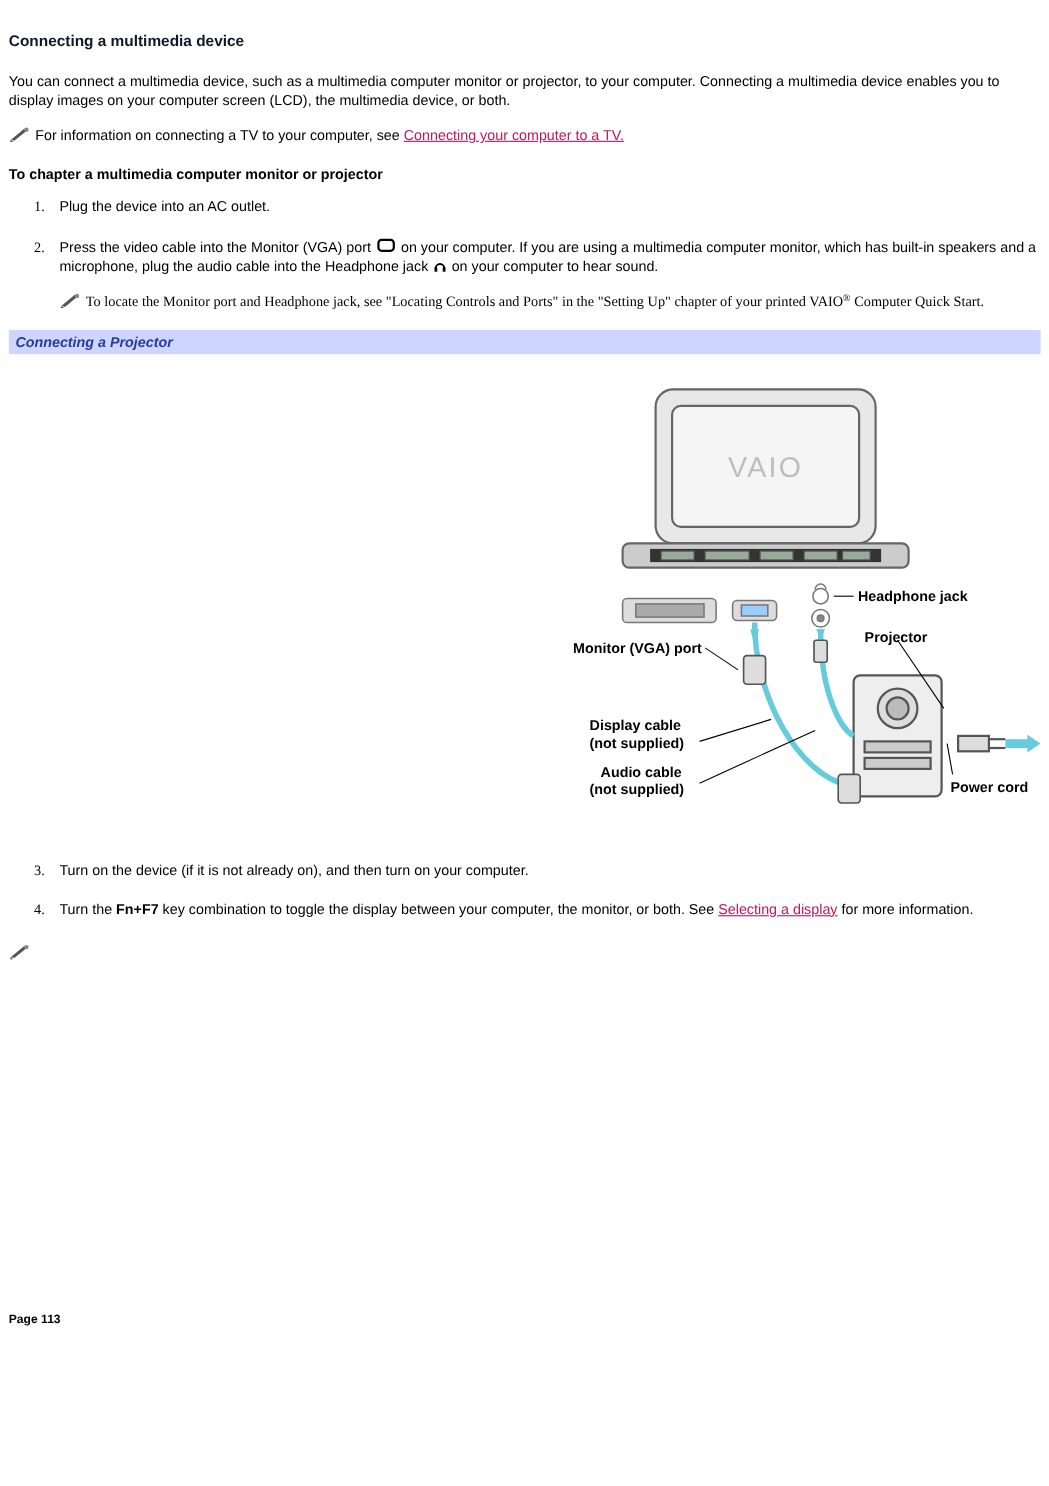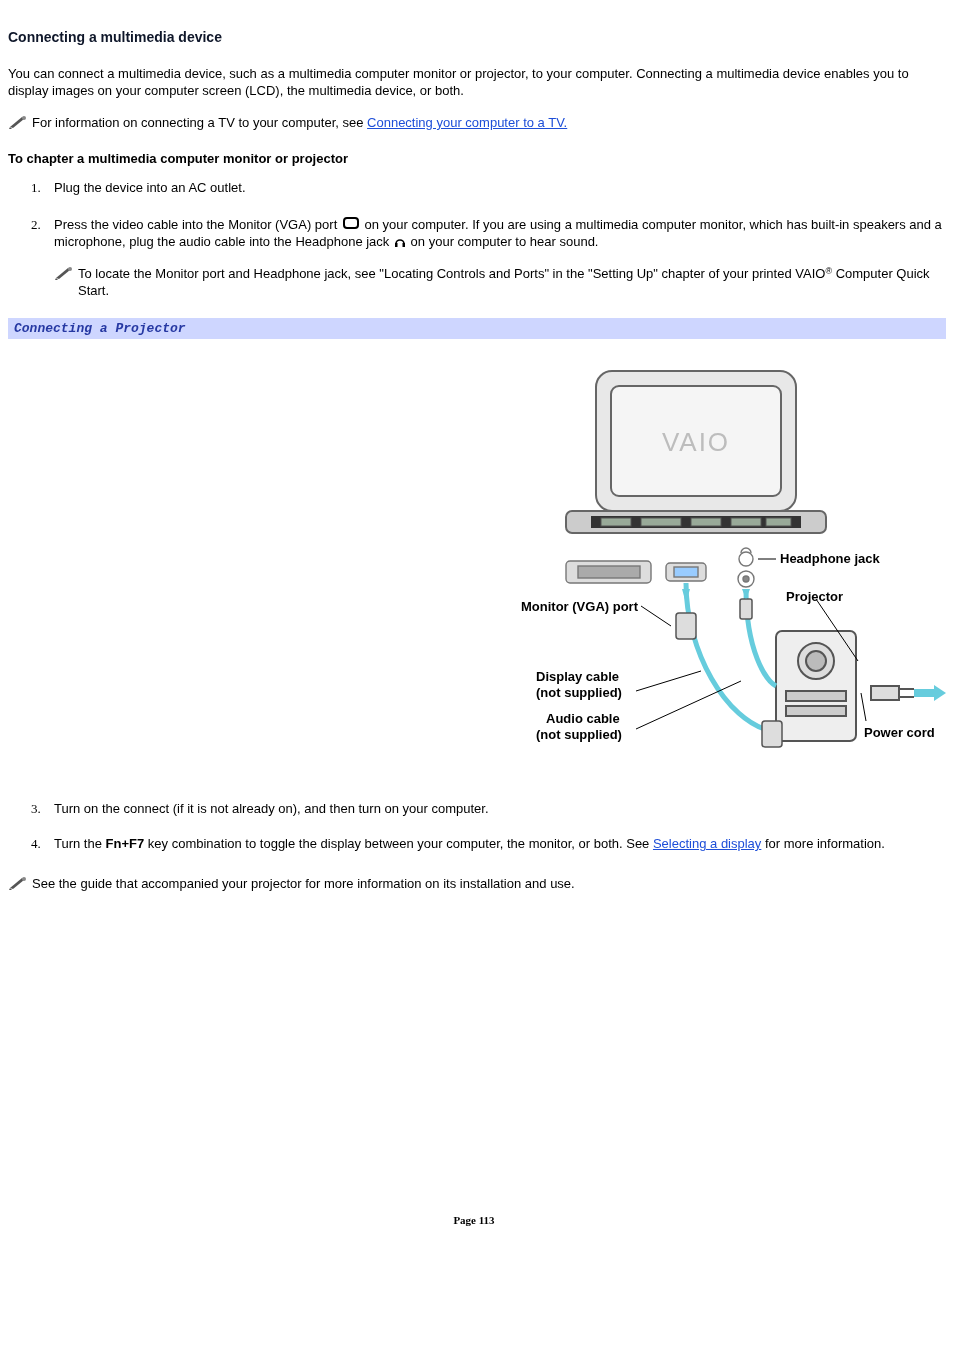--- a/index.html
+++ b/index.html
@@ -18,21 +18,21 @@
     margin: 20px 0 18px 0;
   }
   p { margin: 16px 0 14px 0; }
   .note-row {
     display: flex;
     align-items: flex-start;
     margin: 14px 0;
   }
   .note-row svg { flex: 0 0 auto; margin-right: 4px; }
   a.link {
-    color: #1d4ed8;
+    color: #be185d;
     text-decoration: underline;
   }
   .sub-head {
     font-weight: bold;
     margin: 18px 0 12px 0;
   }
   ol.steps {
     margin: 0 0 0 36px;
     padding: 0;
   }
@@ -46,37 +46,36 @@
     font-size: 13px;
   }
   .section-bar {
     background: #ced6ff;
     color: #2739a3;
     font-style: italic;
     font-weight: bold;
     font-size: 13px;
     padding: 2px 6px;
     margin: 8px 0 12px 0;
-    font-family: Liberation Mono, monospace;
   }
   .fig-wrap {
     text-align: right;
     margin: 0 0 24px 0;
   }
   .footer {
     position: relative;
     margin-top: 320px;
-    text-align: center;
-    font-family: Liberation Serif, serif;
+    text-align: left;
+    font-family: Liberation Sans, sans-serif;
     font-size: 11px;
     font-weight: bold;
     padding-right: 6px;
   }
   .inline-icon { vertical-align: -4px; }
-  .nested-note { margin-top:14px;}
+  .nested-note { margin-top:14px;font-family:Liberation Serif, serif;}
 </style>
 </head>
 <body>
 
 <h2 class="title">Connecting a multimedia device</h2>
 
 <p>You can connect a multimedia device, such as a multimedia computer monitor or projector, to your computer. Connecting a multimedia device enables you to display images on your computer screen (LCD), the multimedia device, or both.</p>
 
 <div class="note-row">
   <svg width="20" height="16" viewBox="0 0 20 16">
@@ -191,28 +190,27 @@
   <text x="55" y="260" font-family="Arial" font-weight="bold" font-size="13">Monitor (VGA) port</text>
   <text x="70" y="330" font-family="Arial" font-weight="bold" font-size="13">Display cable</text>
   <text x="70" y="346" font-family="Arial" font-weight="bold" font-size="13">(not supplied)</text>
   <text x="80" y="372" font-family="Arial" font-weight="bold" font-size="13">Audio cable</text>
   <text x="70" y="388" font-family="Arial" font-weight="bold" font-size="13">(not supplied)</text>
   <text x="398" y="386" font-family="Arial" font-weight="bold" font-size="13">Power cord</text>
 </svg>
 </div>
 
 <ol class="steps" start="3">
-  <li>Turn on the connect (if it is not already on), and then turn on your computer.</li>
+  <li>Turn on the device (if it is not already on), and then turn on your computer.</li>
   <li>
     <span>Turn the </span><b>Fn+F7</b><span> key combination to toggle the display between your computer, the monitor, or both. See </span><a href="#" class="link">Selecting a display</a><span> for more information.</span>
   </li>
 </ol>
 
 <div class="note-row" style="margin-top:22px">
   <svg width="20" height="16" viewBox="0 0 20 16">
     <path d="M2 13 L14 3 L16 5 L5 14 Z" fill="#555"></path>
       <path d="M2 13 L4 15 L1 15 Z" fill="#555"></path>
     <circle cx="16" cy="4" r="2" fill="#888"></circle>
   </svg>
-  <div>See the guide that accompanied your projector for more information on its installation and use.</div>
 </div>
 
 <div class="footer">Page 113</div>
 
 </body></html>

